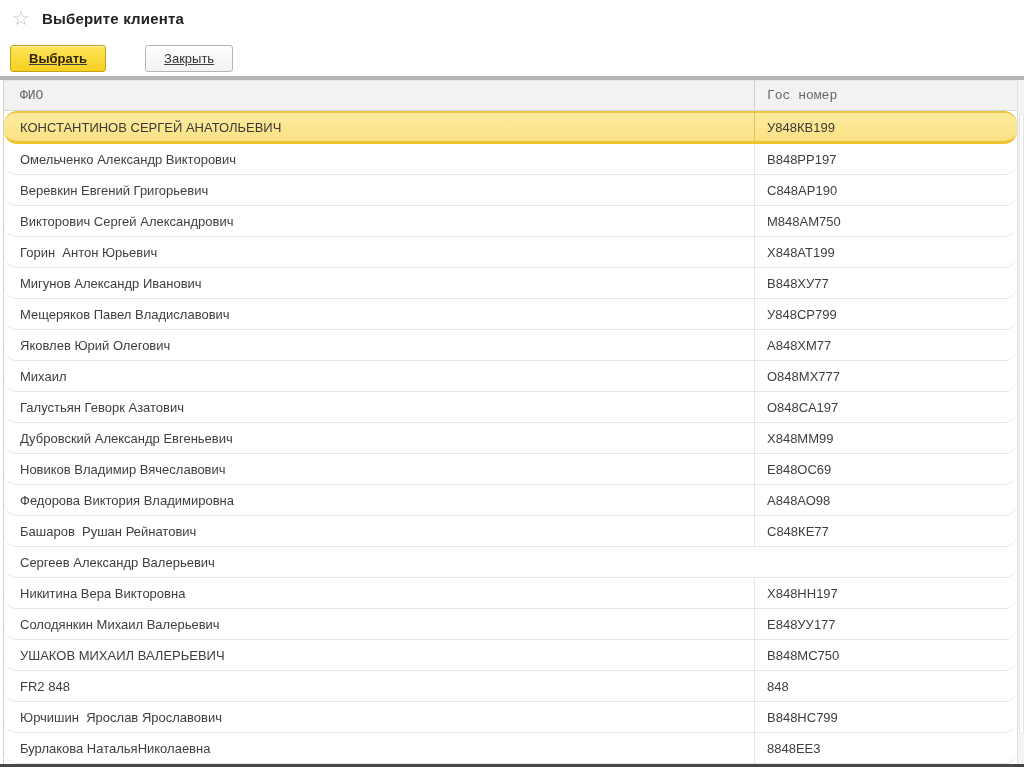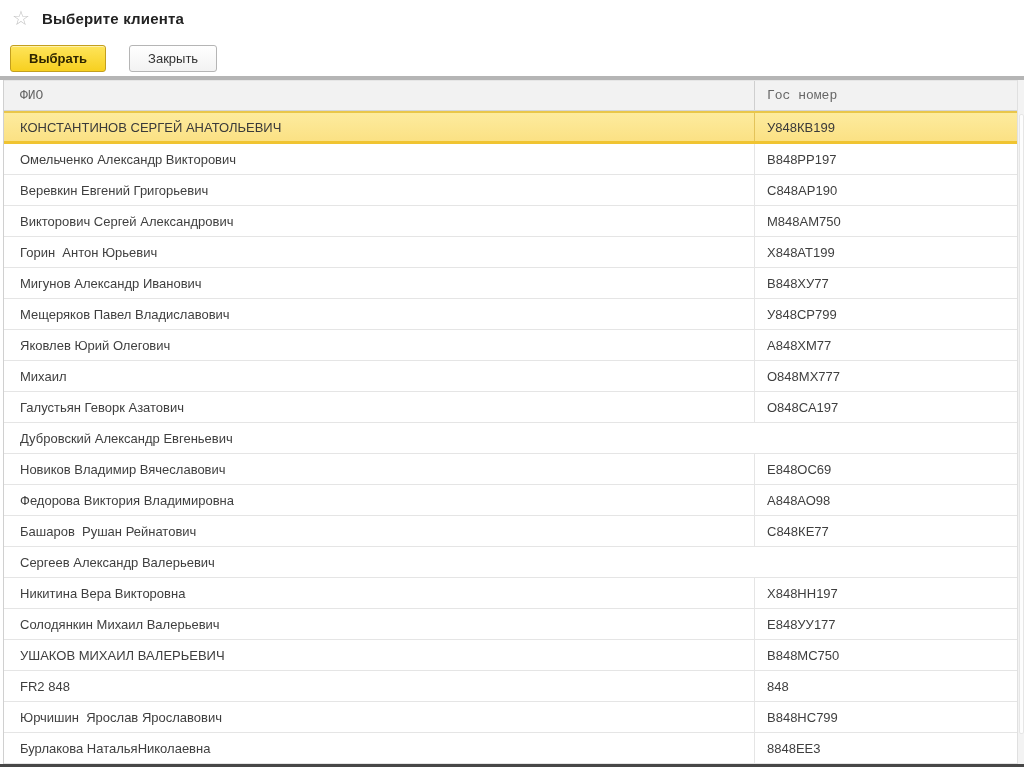--- a/index.html
+++ b/index.html
@@ -21,21 +21,21 @@
     cursor: pointer; user-select: none;
   }
   .page-title {
     font-size: 15px; font-weight: bold; color: #222222;
     letter-spacing: 0.2px;
   }
 
   
   .toolbar {
     position: absolute; top: 45px; left: 10px;
-    display: flex; gap: 11px;
+    display: flex; gap: 27px; text-decoration: underline;
   }
   .btn {
     height: 27px; padding: 0 18px;
     font-family: inherit; font-size: 13px;
     border-radius: 3px; cursor: pointer;
     display: inline-flex; align-items: center; justify-content: center;
   }
   .btn-primary {
     background: linear-gradient(#fee45a, #f7d020);
     border: 1px solid #c39f1e;
@@ -72,20 +72,21 @@
   .th { display: flex; align-items: center; padding-left: 16px; font-family: Liberation Mono, monospace; }
   .th-fio { width: 750px; }
   .th-gos { flex: 1; border-left: 1px solid #cfcfcf; padding-left: 12px; }
 
   .trow {
     display: flex; height: 31px;
     background: #ffffff;
     border-bottom: 1px solid #e5e5e5;
     font-size: 13px; color: #3f3f3f;
     cursor: pointer;
+    border-radius: 13px;
   }
   .td { display: flex; align-items: center; padding-left: 16px; white-space: pre; overflow: hidden; }
   .td-fio { width: 750px; }
   .td-gos { flex: 1; border-left: 1px solid #e5e5e5; padding-left: 12px; }
 
   .trow.selected {
     height: 33px;
     background: linear-gradient(#fdeb9e, #fbe184);
     border-top: 2px solid #e9c64a;
     border-bottom: 3px solid #f0c431;
@@ -165,20 +166,21 @@
       <div class="trow">
         <div class="td td-fio">Михаил</div>
         <div class="td td-gos">О848МХ777</div>
       </div>
       <div class="trow">
         <div class="td td-fio">Галустьян Геворк Азатович</div>
         <div class="td td-gos">О848СА197</div>
       </div>
       <div class="trow">
         <div class="td td-fio">Дубровский Александр Евгеньевич</div>
+        <div class="td td-gos">Х848ММ99</div>
       </div>
       <div class="trow">
         <div class="td td-fio">Новиков Владимир Вячеславович</div>
         <div class="td td-gos">Е848ОС69</div>
       </div>
       <div class="trow">
         <div class="td td-fio">Федорова Виктория Владимировна</div>
         <div class="td td-gos">А848АО98</div>
       </div>
       <div class="trow">

